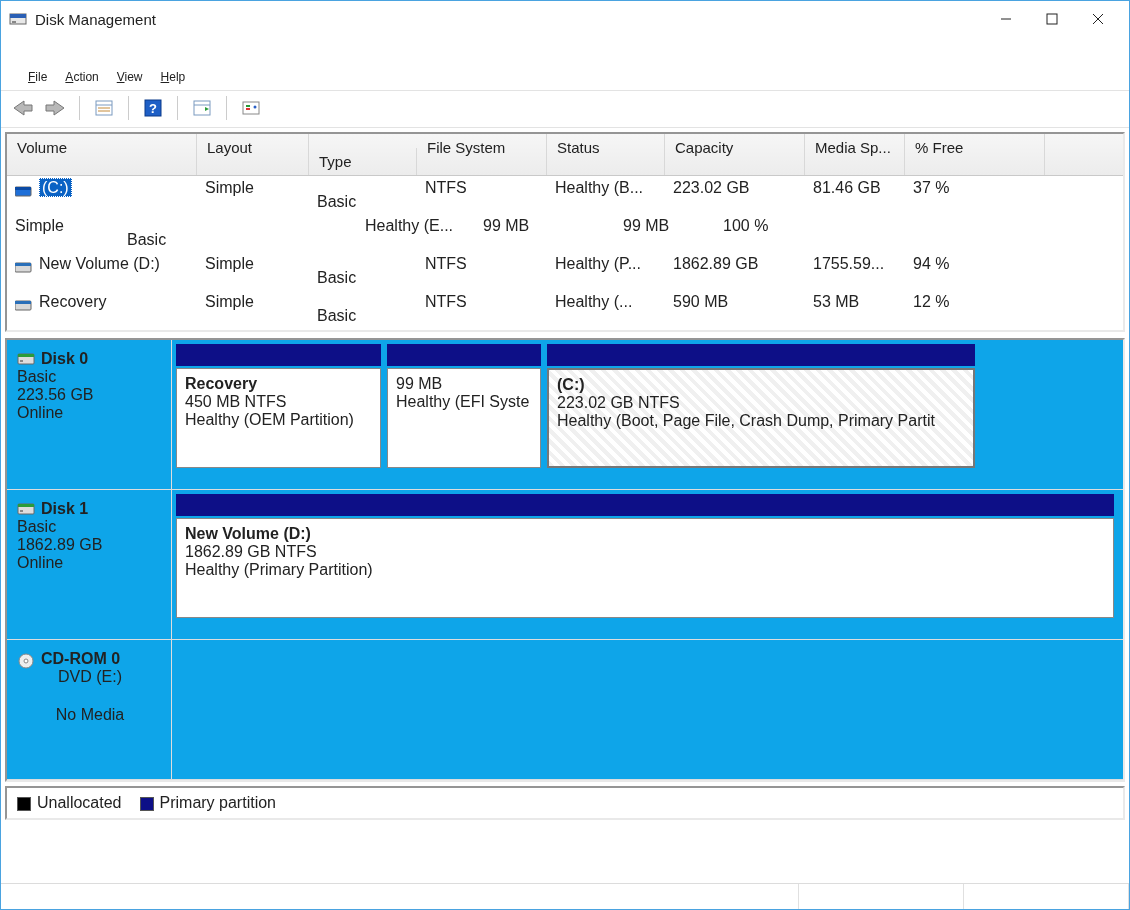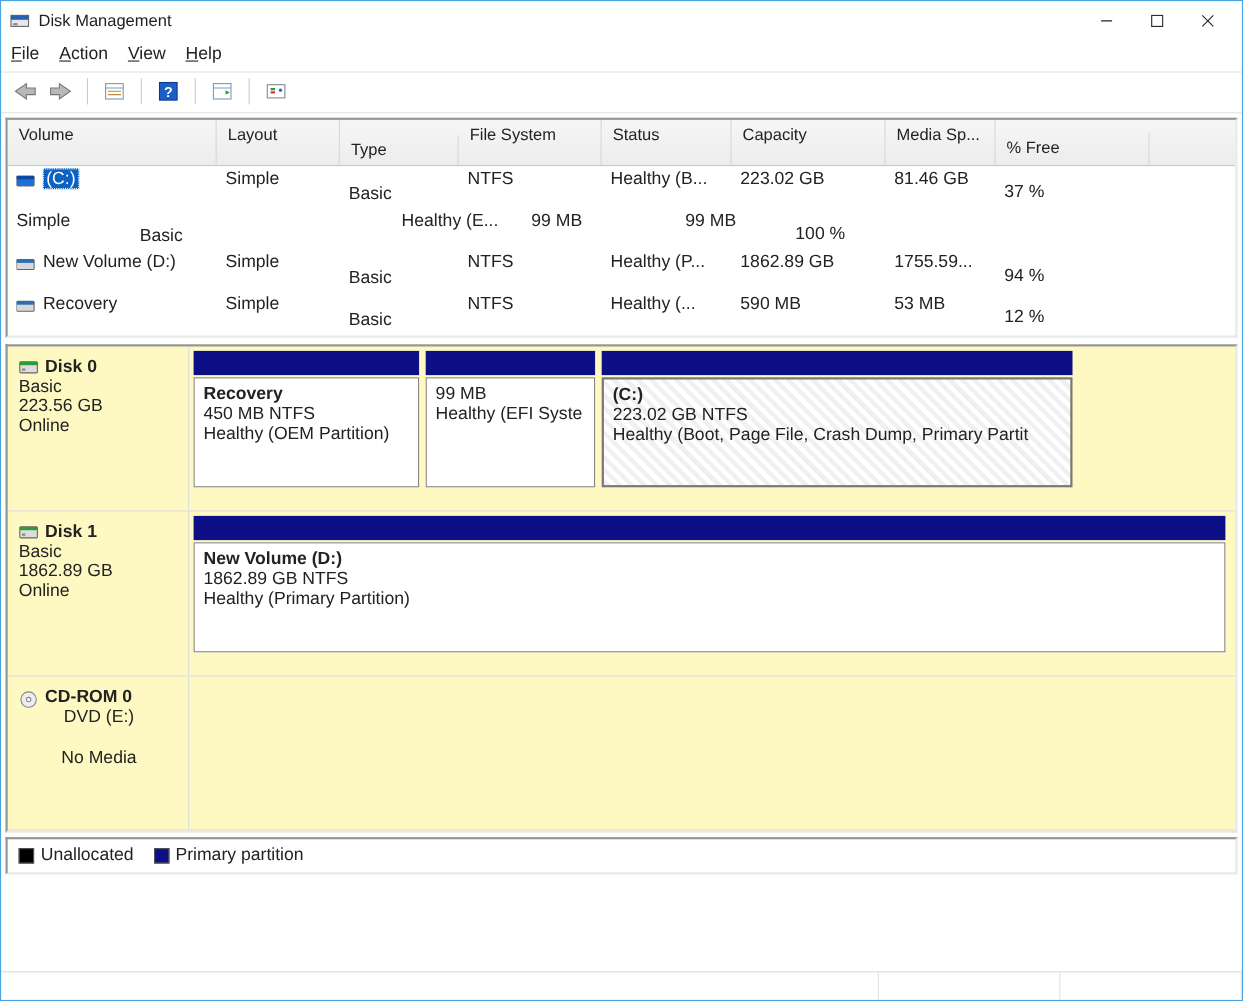--- a/index.html
+++ b/index.html
@@ -4,38 +4,38 @@
 <style>
   * { box-sizing: border-box; }
   html, body { margin:0; padding:0; font-family: "Segoe UI", Tahoma, sans-serif; font-size:15px; color:#222; background:#fff;}
   .window { width:1130px; height:910px; border:1px solid #4aa3e0; position:relative; display:flex; flex-direction:column; background:#fff;}
   .titlebar { display:flex; align-items:center; height:36px; padding:0 8px; }
   .titlebar .app-icon { width:18px;height:18px;margin-right:8px;display:inline-block; }
   .titlebar .title { flex:1; font-size:15px;}
   .win-controls { display:flex; align-items:center; gap:0;}
   .win-btn { width:46px;height:30px;display:flex;align-items:center;justify-content:center;}
   .win-btn svg{ stroke:#222; }
-  .menubar { display:flex; gap:18px; padding:4px 12px 6px 9px; font-size:16px;}
+  .menubar { display:flex; gap:18px; padding:4px 12px 6px 27px; font-size:12px;margin-top:29px;}
   .menubar span u{ text-decoration:underline;}
   .toolbar { display:flex; align-items:center; gap:4px; padding:4px 8px 6px 8px; border-top:1px solid #e3e3e3;border-bottom:1px solid #e3e3e3;}
   .tb-sep{ width:1px;height:24px;background:#ccc;margin:0 6px;}
   .tb-btn{ width:28px;height:26px;display:flex;align-items:center;justify-content:center;}
   .content { flex:1; display:flex; flex-direction:column; padding:4px 4px 0 4px; overflow:hidden;}
   .volume-grid { border:2px inset #e9e9e9; background:#fff; height:200px; overflow:hidden;}
   .vg-head{ display:flex; background:linear-gradient(#f6f6f6,#ececec); border-bottom:1px solid #c9c9c9; font-size:15px;}
   .vg-head .col{ padding:5px 10px; border-right:1px solid #d8d8d8; white-space:nowrap; overflow:hidden;}
   .vg-body{}
   .vg-row{ display:flex; padding:0; font-size:16px;}
   .vg-row .col{ padding:3px 8px; white-space:nowrap; overflow:hidden; text-overflow:ellipsis;}
   .vg-row .vol-icon{display:inline-block;width:18px;height:12px;margin-right:6px;vertical-align:middle;}
   .col-vol{width:190px;} .col-layout{width:112px;} .col-type{width:108px;margin-top:14px;}
   .col-fs{width:130px;} .col-status{width:118px;} .col-cap{width:140px;}
-  .col-free{width:100px;} .col-pct{width:140px;margin-top:12px;}
+  .col-free{width:100px;} .col-pct{width:140px;}
   .sel-text{ background:#0a62c4;color:#fff; padding:0 2px; border:1px dotted #fff;}
-  .disk-panel{ border:2px inset #e9e9e9; margin-top:6px; background:#fef9c3;}
+  .disk-panel{ border:2px inset #e9e9e9; margin-top:6px; background:#0ea5e9;}
   .disk-row{ display:flex; border-bottom:1px solid #ddd;}
   .disk-left{ width:165px; padding:10px 8px 8px 10px; font-size:16px; border-right:1px solid #ddd;}
   .disk-left .disk-title{ font-weight:bold; display:flex; align-items:center; gap:6px;}
   .disk-icon{display:inline-block;width:18px;height:14px;}
   .disk-right{ flex:1; display:flex; flex-direction:column; padding:4px 4px 4px 4px; gap:2px;}
   .part-strip{ display:flex; gap:6px; height:22px;}
   .part-strip .stripe{ background:#0d0f87; }
   .part-boxes{ display:flex; gap:6px; }
   .part-box{ border:1px solid #888; padding:6px 8px; font-size:16px; overflow:hidden; white-space:nowrap; background:#fff; height:100px;}
   .part-box.selected{ background:repeating-linear-gradient(45deg,#f0f0f0,#f0f0f0 4px,#fff 4px,#fff 8px); border:2px solid #777;}

